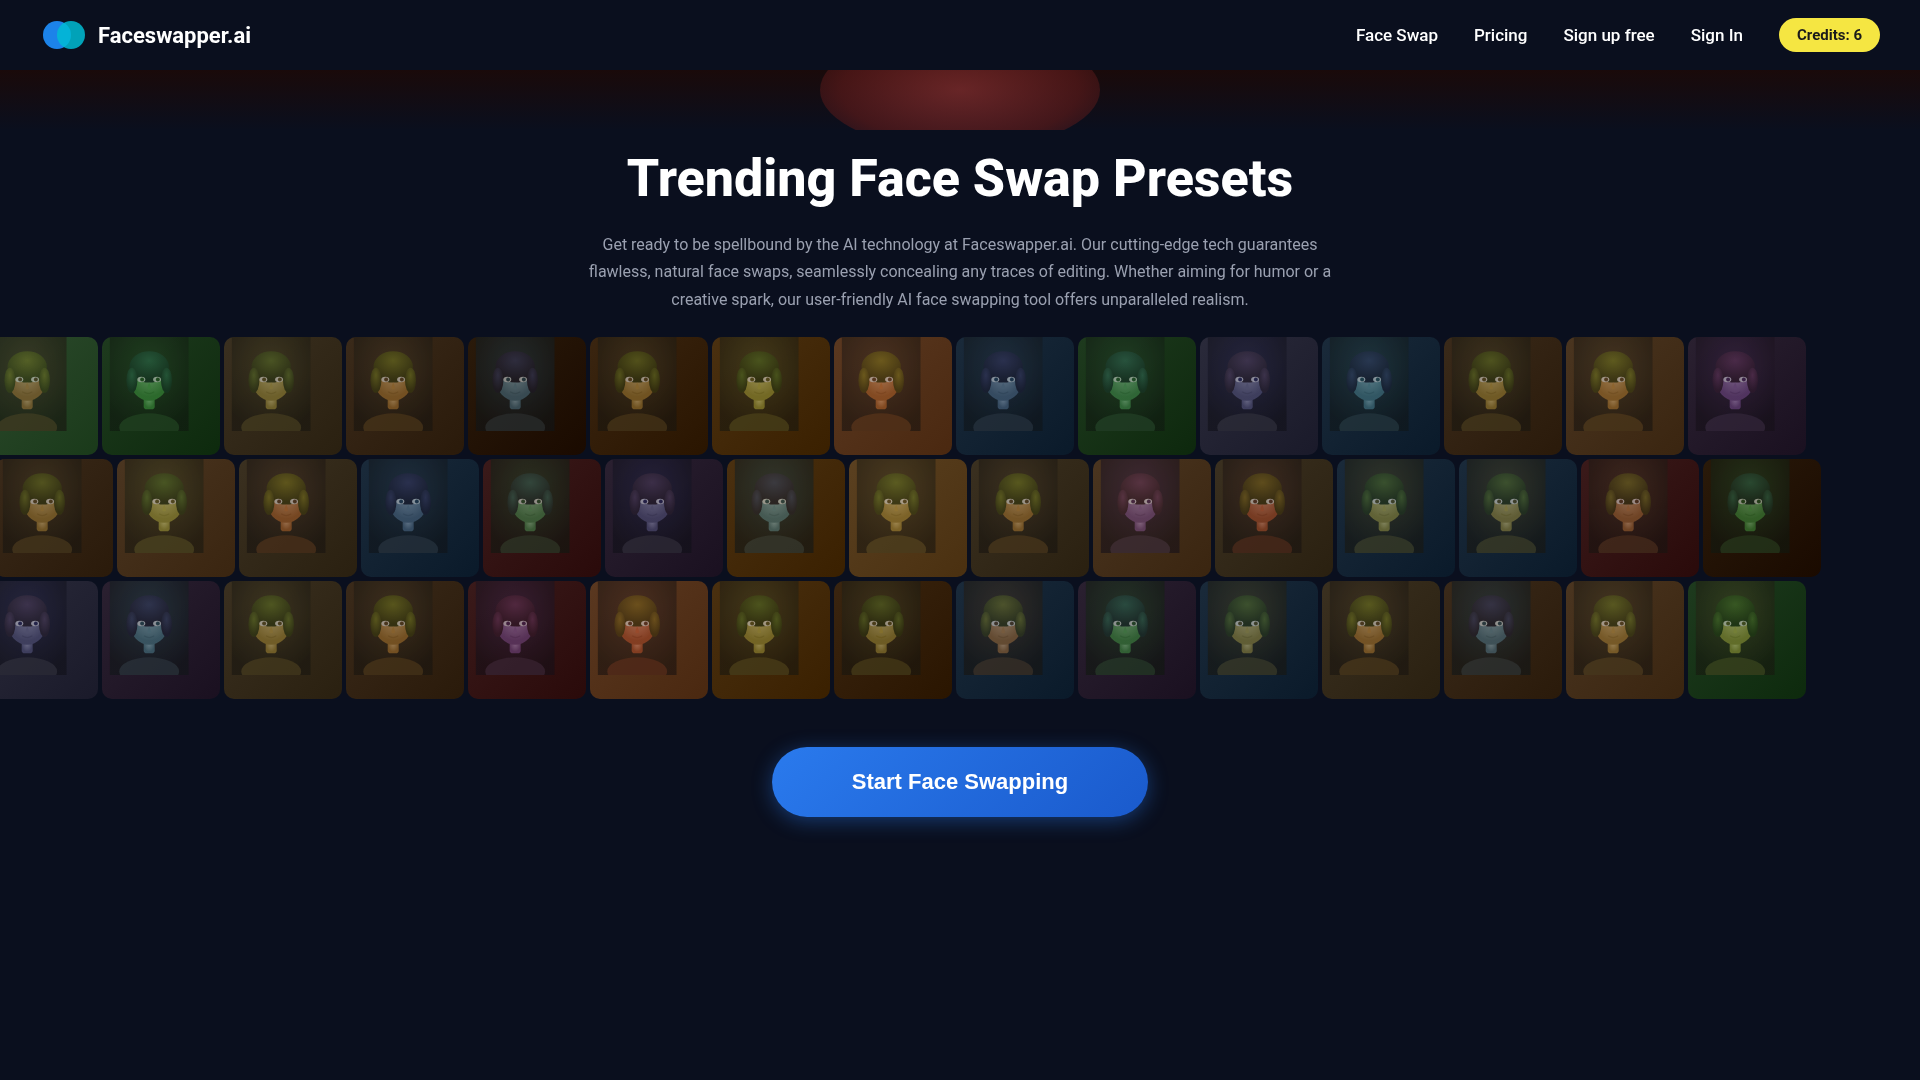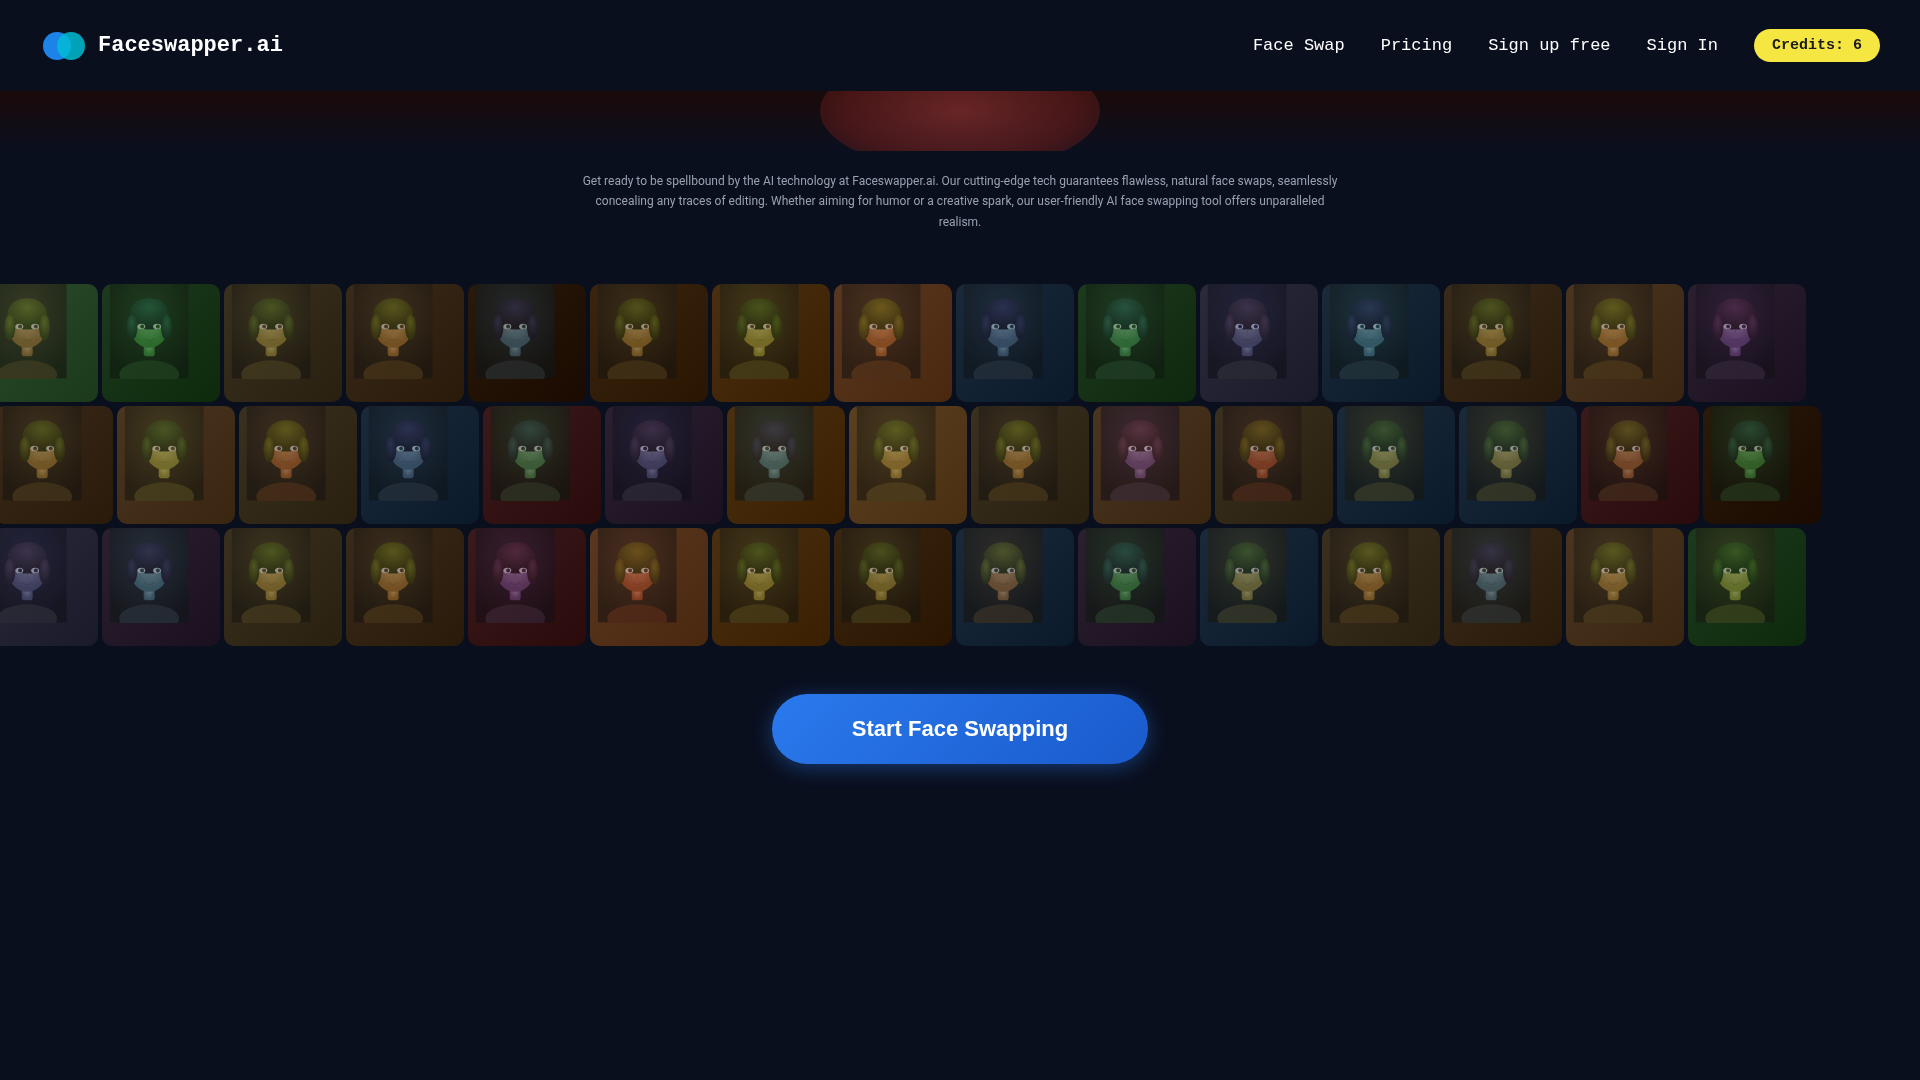--- a/index.html
+++ b/index.html
@@ -10,24 +10,23 @@
       min-height: 1080px;
       overflow-x: hidden;
     }
 
     
     .navbar {
       display: flex;
       align-items: center;
       justify-content: space-between;
       padding: 0 40px;
-      height: 91px;
+      height: 70px;
       position: relative;
       z-index: 10;
-      font-family: Liberation Mono, monospace;
     }
     .logo-area {
       display: flex;
       align-items: center;
       gap: 10px;
     }
     .logo-text {
       font-size: 22px;
       font-weight: 700;
       color: #ffffff;
@@ -80,25 +79,25 @@
       padding: 20px 40px 0;
     }
     .section-title {
       font-size: 52px;
       font-weight: 800;
       color: #ffffff;
       margin-bottom: 24px;
       line-height: 1.1;
     }
     .section-desc {
-      font-size: 12px;
+      font-size: 16px;
       color: #9aa0b0;
       line-height: 1.7;
       max-width: 760px;
-      margin: 0 auto 52px;
+      margin: 0 auto 24px;
     }
 
     
     .grid-wrapper {
       width: 100%;
       overflow: hidden;
       position: relative;
     }
     .image-row {
       display: flex;
@@ -191,20 +190,21 @@
     <a class="nav-link">Sign In</a>
     <div class="credits-badge">Credits: 6</div>
   </div>
 </nav>
 
 <div class="hero-top">
   <div class="hero-top-shape"></div>
 </div>
 
 <div class="main-content">
+  <h1 class="section-title">Trending Face Swap Presets</h1>
   <p class="section-desc">Get ready to be spellbound by the AI technology at Faceswapper.ai. Our cutting-edge tech guarantees flawless, natural face swaps, seamlessly concealing any traces of editing. Whether aiming for humor or a creative spark, our user-friendly AI face swapping tool offers unparalleled realism.</p>
 </div>
 
 <div class="grid-wrapper" id="face-grid">
 <div class="image-row">
       <div class="face-card fc-1"><svg viewBox="0 0 100 120" xmlns="http://www.w3.org/2000/svg" class="portrait-svg">
       <defs>
         <radialGradient id="skin30" cx="50%" cy="40%" r="50%">
           <stop offset="0%" stop-color="hsl(30,50%,65%)"></stop>
           <stop offset="100%" stop-color="hsl(30,50%,40%)"></stop>

